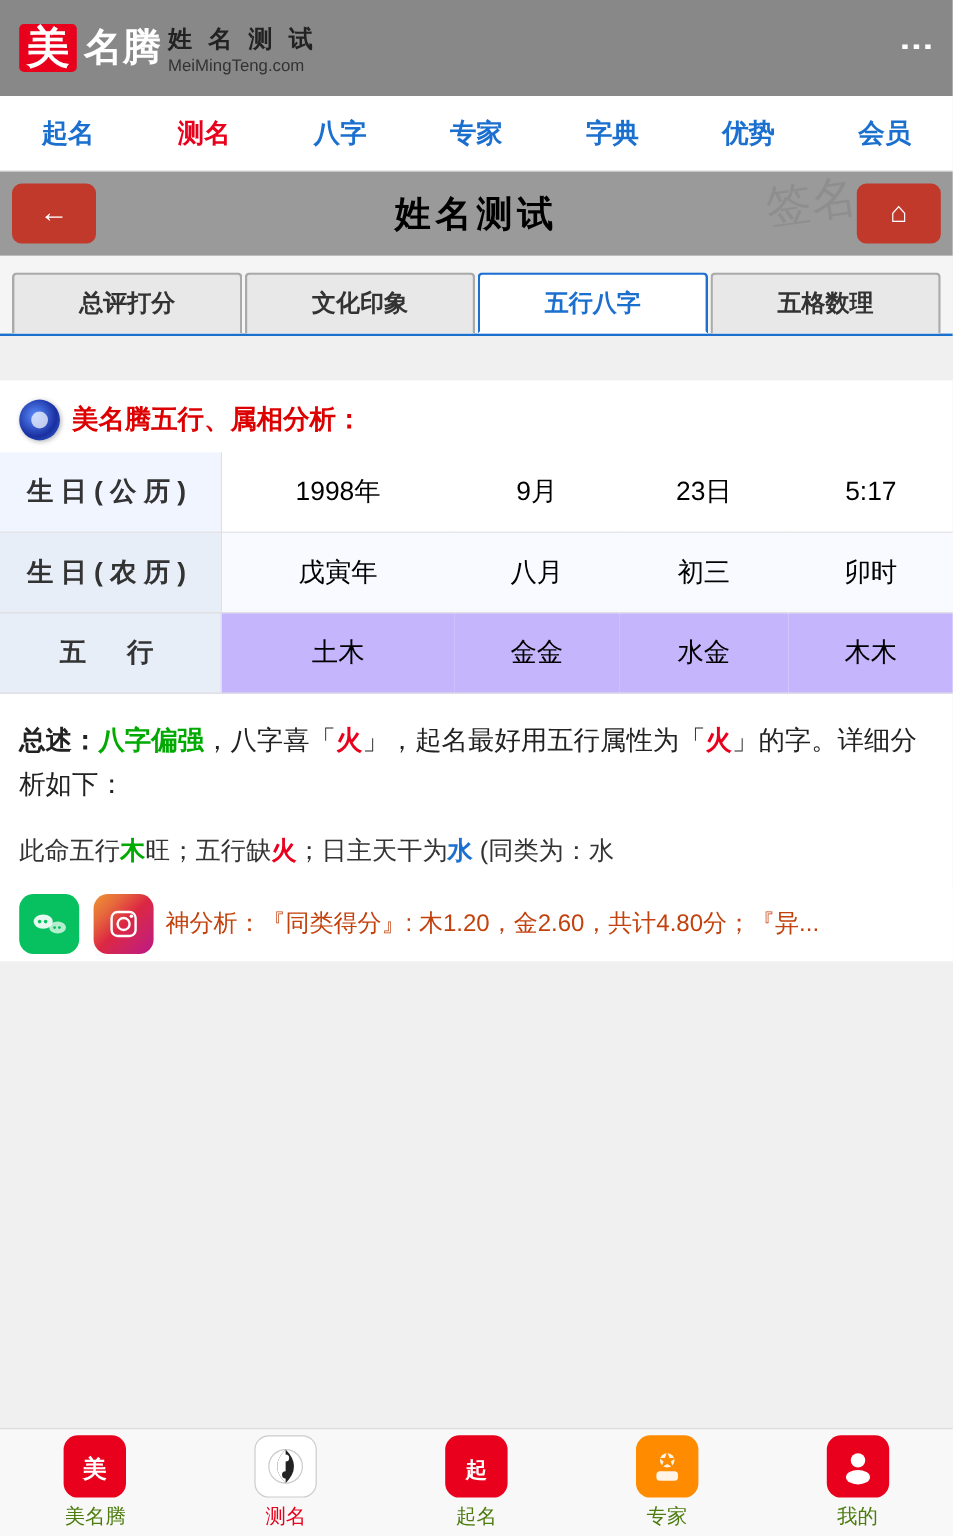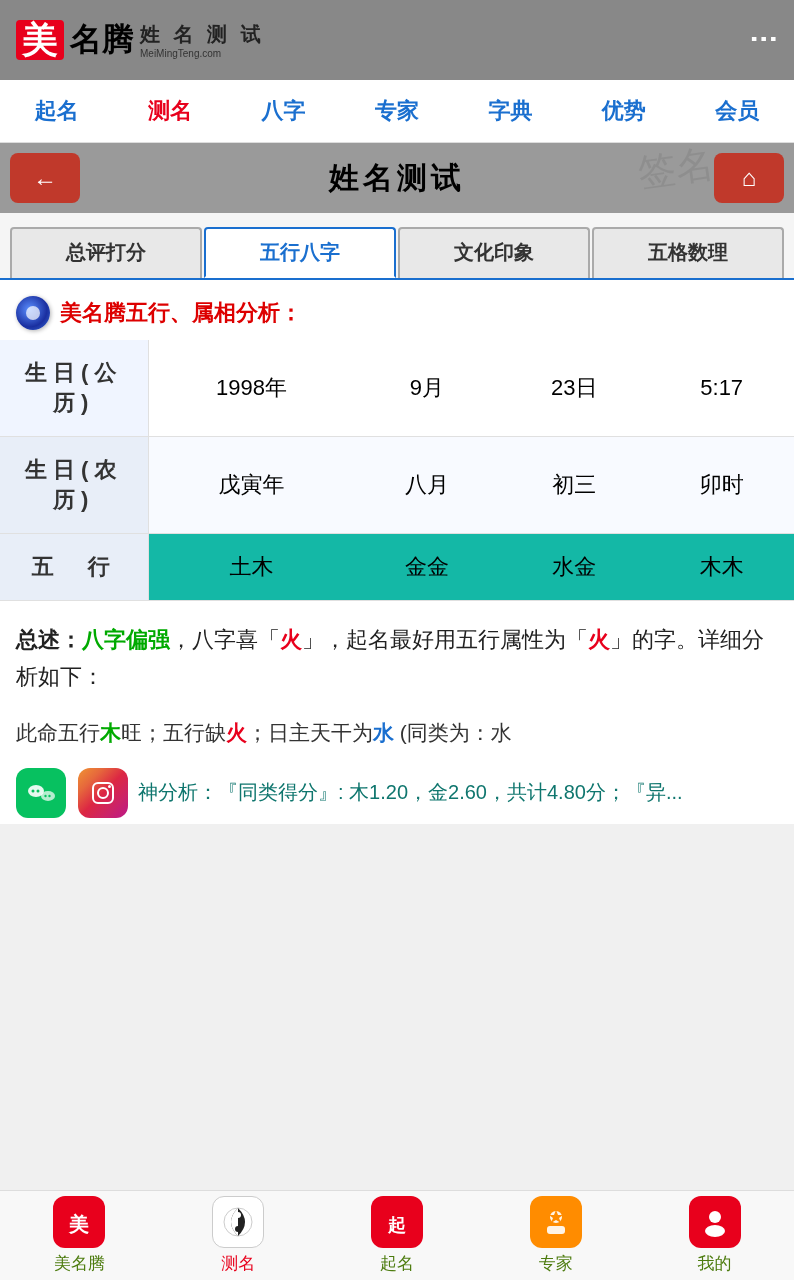--- a/index.html
+++ b/index.html
@@ -29,40 +29,40 @@
       background: #e8001c;
       color: #fff;
       font-size: 36px;
       font-weight: bold;
       padding: 2px 6px;
       border-radius: 4px;
       font-family: "STKaiti", "KaiTi", serif;
       line-height: 1;
     }
     .logo-text-cn {
-      color: #000000;
+      color: #ffffff;
       font-size: 32px;
       font-weight: bold;
       font-family: "STKaiti", "KaiTi", serif;
       margin: 0 6px;
     }
     .logo-text-sub {
       display: flex;
       flex-direction: column;
     }
     .logo-text-sub .cn {
       color: #222;
       font-size: 20px;
       font-weight: bold;
       letter-spacing: 4px;
       text-align: right;
     }
     .logo-text-sub .en {
       color: #333;
-      font-size: 10px;
+      font-size: 14px;
     }
     .header-dots {
       color: #fff;
       font-size: 28px;
       font-weight: bold;
       letter-spacing: 2px;
       writing-mode: vertical-rl;
       line-height: 1;
     }
 
@@ -169,20 +169,21 @@
     }
 
     
     .section-title {
       display: flex;
       align-items: center;
       padding: 16px 16px 10px 16px;
       font-size: 22px;
       font-weight: bold;
       color: #d00;
+      margin-top: 37px;
     }
     .section-icon {
       width: 34px;
       height: 34px;
       margin-right: 10px;
       background: radial-gradient(circle at 40% 40%, #5b8fff, #1a2fa0 60%, #3a6fd8);
       border-radius: 50%;
       display: inline-flex;
       align-items: center;
       justify-content: center;
@@ -209,21 +210,21 @@
     }
     .info-table td {
       padding: 18px 10px;
       text-align: center;
       vertical-align: middle;
     }
     .info-table td:first-child {
       background: #f0f5ff;
       color: #333;
       font-weight: bold;
-      width: 148px;
+      width: 184px;
       letter-spacing: 6px;
       border-right: 1px solid #e0e0e0;
     }
     .info-table .row-even td:first-child {
       background: #e8eef8;
     }
 
     
     .summary-section {
       padding: 20px 16px 10px 16px;
@@ -353,22 +354,22 @@
     <button class="back-btn">←</button>
     <span class="breadcrumb-title">姓名测试</span>
     <button class="home-btn">⌂</button>
 
     <div style="position:absolute;right:80px;top:0;opacity:0.22;font-size:38px;color:#666;font-family:'STKaiti',cursive;transform:rotate(-8deg);pointer-events:none;">签名</div>
   </div>
 
   <div class="tabs-container">
     <div class="tabs">
       <div class="tab inactive">总评打分</div>
+      <div class="tab inactive">文化印象</div>
       <div class="tab active">五行八字</div>
-      <div class="tab inactive">文化印象</div>
       <div class="tab inactive">五格数理</div>
     </div>
   </div>
 
   <div class="main-content">
 
     <div class="section-title">
       <div class="section-icon"></div>
       <span>美名腾五行、属相分析：</span>
     </div>
@@ -382,21 +383,21 @@
           <td>23日</td>
           <td>5:17</td>
         </tr>
         <tr class="row-even" style="background:#f8faff;">
           <td>生日(农历)</td>
           <td>戊寅年</td>
           <td>八月</td>
           <td>初三</td>
           <td>卯时</td>
         </tr>
-        <tr class="row-even" style="background:#14b8a6;">
+        <tr class="row-even" style="background:#c4b5fd;">
           <td>五　行</td>
           <td>土木</td>
           <td>金金</td>
           <td>水金</td>
           <td>木木</td>
         </tr>
       </tbody>
     </table>
 
     <div class="summary-section">
@@ -420,21 +421,21 @@
           <circle cx="23.5" cy="17" r="1.2" fill="#07c160"></circle>
         </svg>
       </div>
       <div class="camera-icon">
         <svg width="28" height="28" viewBox="0 0 28 28" fill="white">
           <rect x="4" y="4" width="20" height="20" rx="5" ry="5" fill="none" stroke="white" stroke-width="2"></rect>
           <circle cx="14" cy="14" r="5" fill="none" stroke="white" stroke-width="2"></circle>
           <circle cx="20.5" cy="7.5" r="1.5" fill="white"></circle>
         </svg>
       </div>
-      <span style="font-size:20px;color:#0f766e;flex:1;">神分析：『同类得分』: 木1.20，金2.60，共计4.80分；『异...</span>
+      <span style="font-size:20px;color:#c2410c;flex:1;">神分析：『同类得分』: 木1.20，金2.60，共计4.80分；『异...</span>
     </div>
 
   </div>
 
 </div>
 
 <div class="bottom-nav">
   <div class="bottom-nav-item">
     <div class="icon-wrap" style="background:#e8001c;border-radius:12px;">
       <svg width="34" height="34" viewBox="0 0 34 34">

